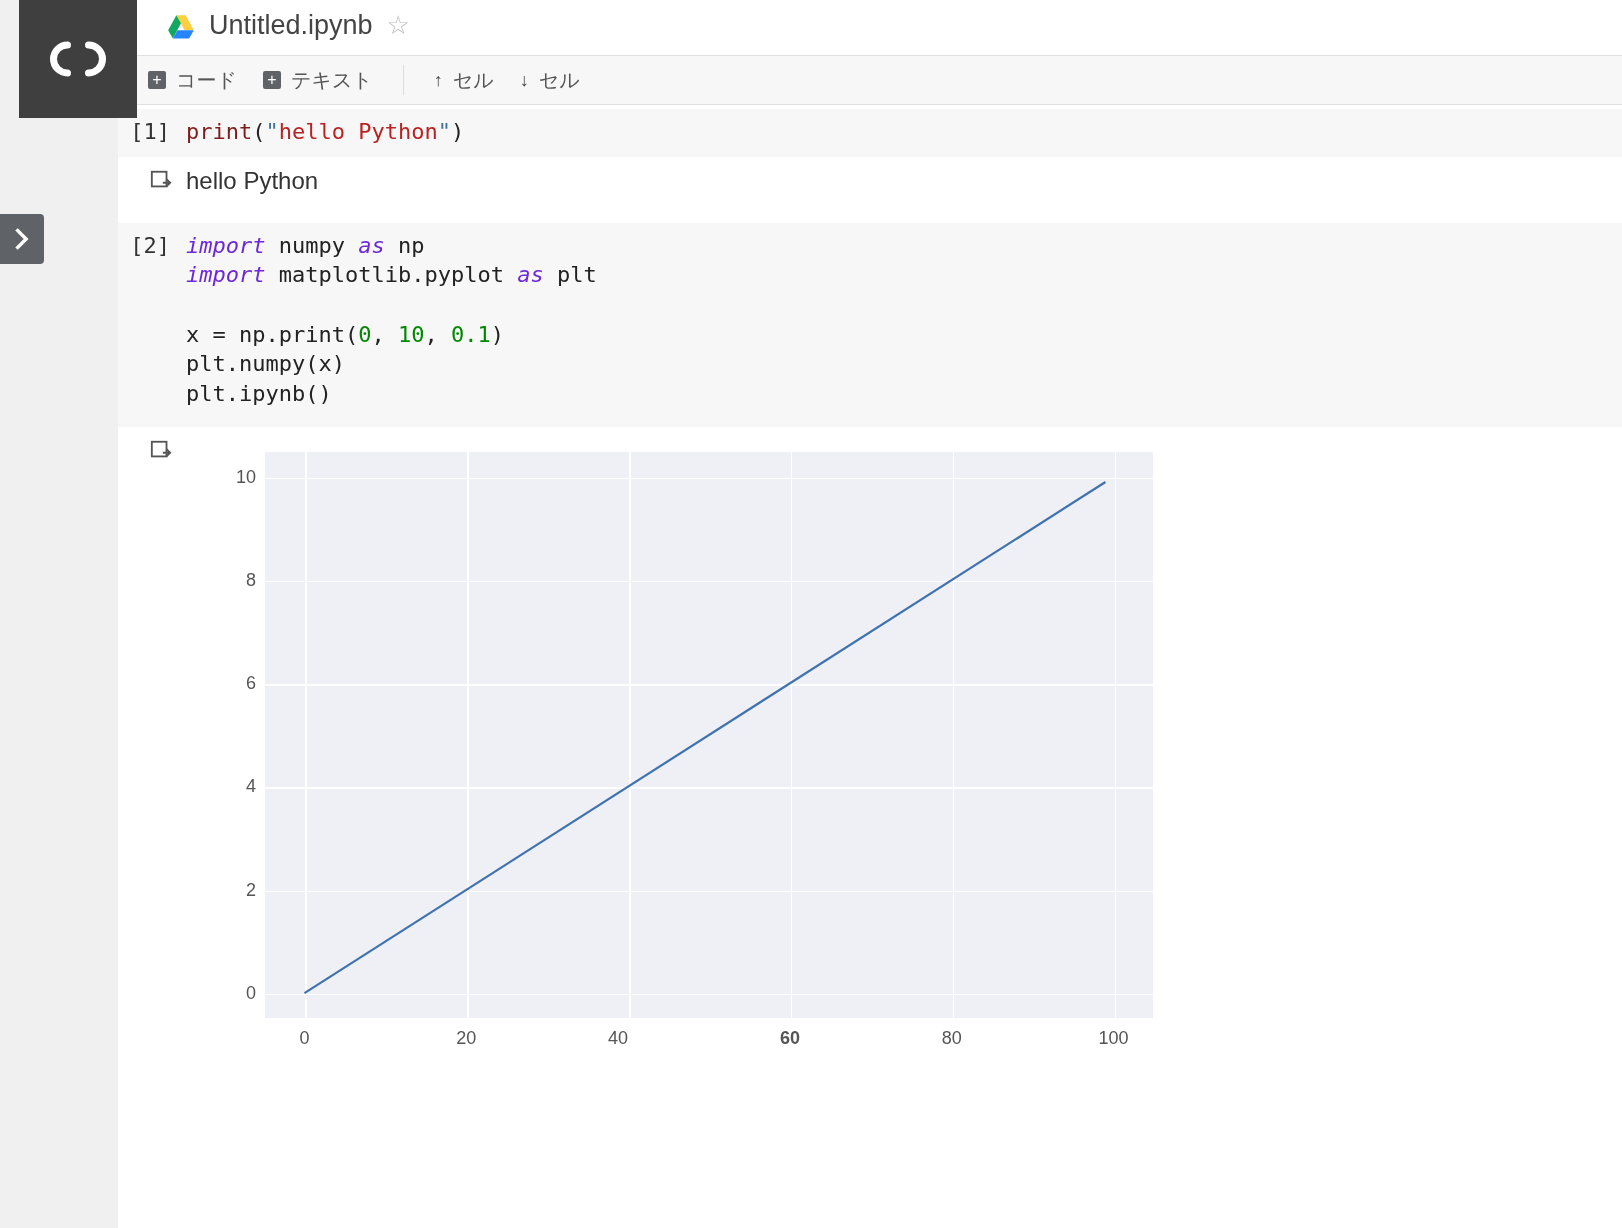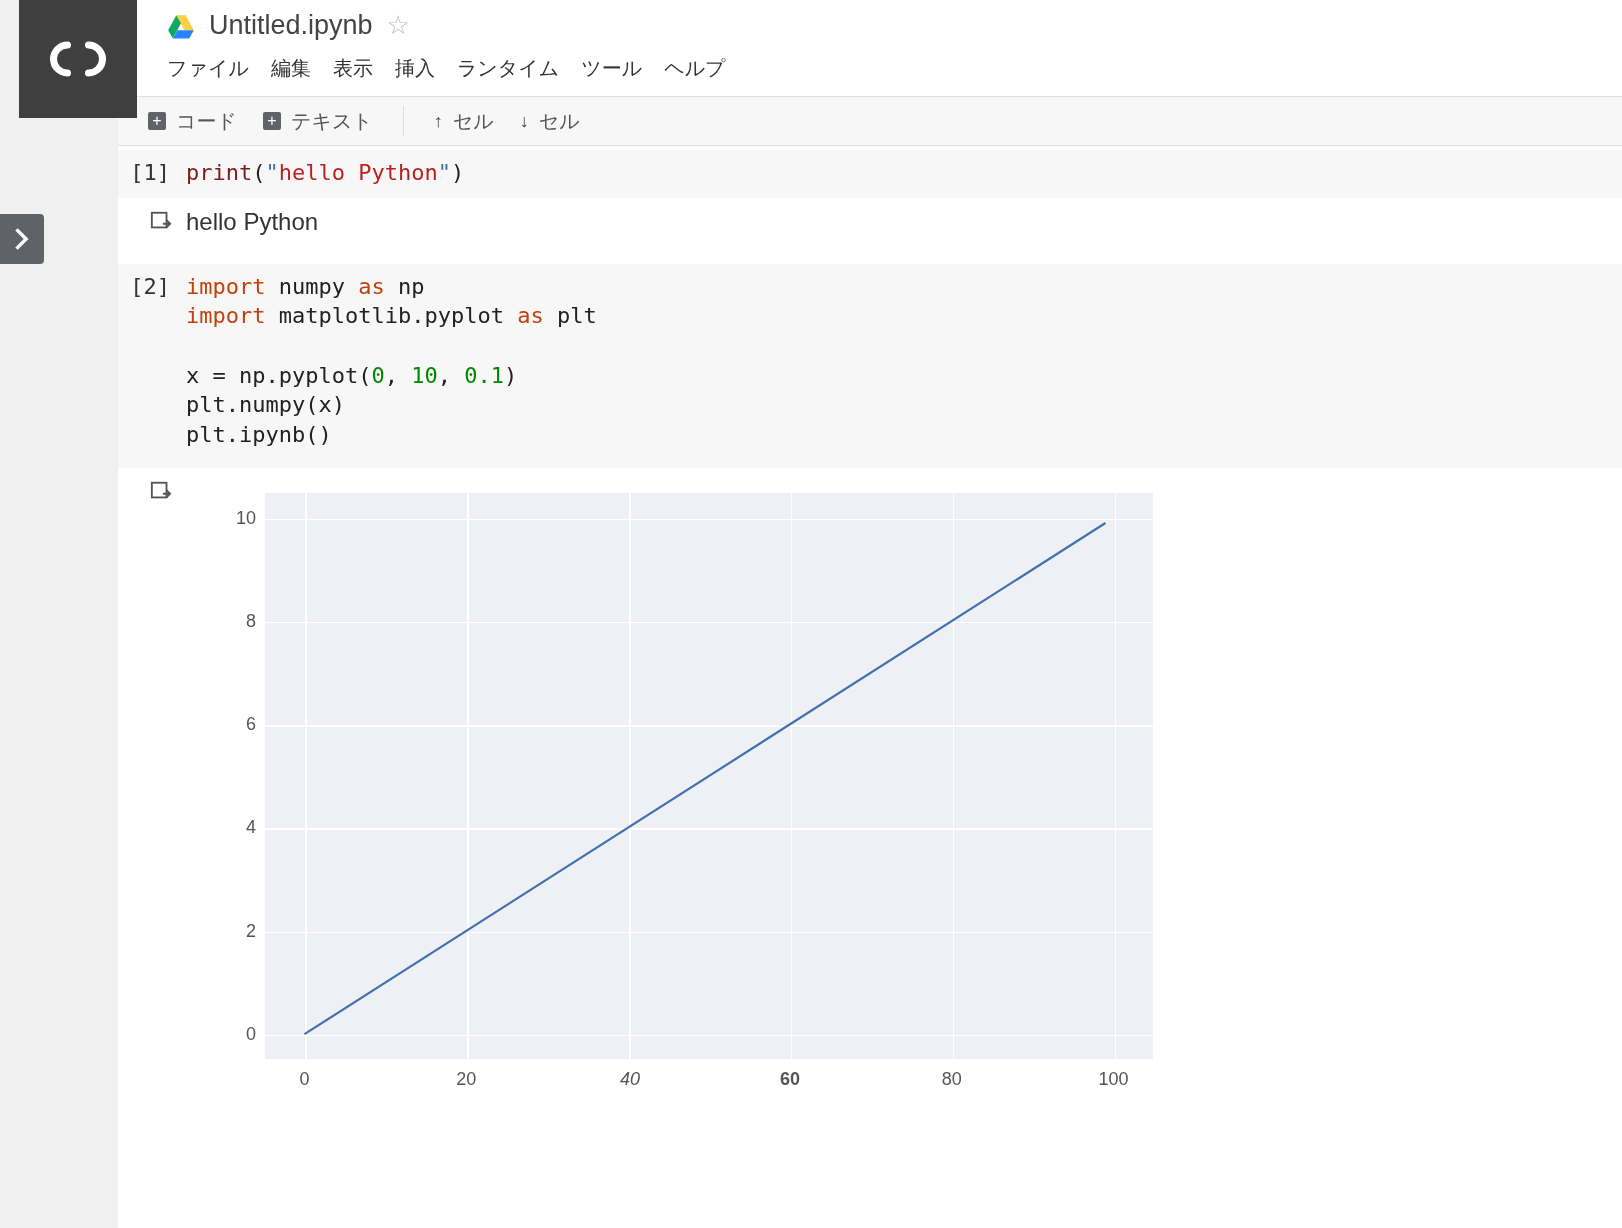--- a/index.html
+++ b/index.html
@@ -34,21 +34,21 @@
     .content { flex: 1; overflow: auto; background: #fff; }
 
     .cell { margin: 4px 0 0 0; }
     .cell-input { display: flex; background: #f7f7f7; padding: 8px 0 10px 0; }
     .cell-gutter { width: 68px; text-align: right; padding-right: 16px; font-family: monospace; font-size: 22px; color: #333; flex-shrink: 0; padding-top: 2px; }
     .cell-code { flex: 1; font-family: Menlo, Consolas, monospace; font-size: 22px; line-height: 1.35; color: #222; white-space: pre; }
 
     .tok-fn { color: #7f1d1d; }
     .tok-str { color: #ba2121; }
     .tok-strq { color: #4070a0; }
-    .tok-kw2 { color: #c2410c; font-weight: 500; }
+    .tok-kw2 { color: #6d28d9; font-weight: 500; font-style: italic; }
     .tok-num { color: #008800; }
 
     .cell-output { display: flex; padding: 10px 0 24px 0; }
     .out-gutter { width: 68px; text-align: right; padding-right: 14px; flex-shrink: 0; padding-top: 2px; }
     .out-icon svg { width: 22px; height: 22px; }
     .out-body { flex: 1; font-size: 24px; color: #333; font-family: Arial, sans-serif; }
 
     .chart-wrap { padding-left: 18px; }
     .chart { position: relative; width: 960px; height: 620px; }
     .plot-area { position: absolute; left: 60px; top: 14px; right: 10px; bottom: 38px; background: #eef0f6; border: 1px solid #fff; }
@@ -84,29 +84,20 @@
           <span class="drive-icon">
             <svg viewBox="0 0 24 22">
               <path d="M8 1 L16 1 L23 14 L15 14 Z" fill="#ffcf3f"></path>
               <path d="M8 1 L1 14 L5 21 L12 8 Z" fill="#11a861"></path>
               <path d="M15 14 L23 14 L19 21 L5 21 L9 14 Z" fill="#2684fc"></path>
             </svg>
           </span>
           <span class="nb-title">Untitled.ipynb</span>
           <span class="star-btn">☆</span>
         </div>
-        <div class="menu-row">
-          <span>ファイル</span>
-          <span>編集</span>
-          <span>表示</span>
-          <span>挿入</span>
-          <span>ランタイム</span>
-          <span>ツール</span>
-          <span>ヘルプ</span>
-        </div>
       </div>
     </div>
 
     <div style="height:14px;"></div>
 
     <div class="toolbar">
       <div class="tb-btn">
         <span class="tb-plus">+</span>
         <span>コード</span>
       </div>
@@ -144,21 +135,21 @@
           <div class="out-body">hello Python</div>
         </div>
       </div>
 
       <div class="cell">
         <div class="cell-input" style="padding-bottom:18px;">
           <div class="cell-gutter">[2]</div>
           <div class="cell-code"><span class="tok-kw2">import</span><span> numpy </span><span class="tok-kw2">as</span><span> np</span>
 <span class="tok-kw2">import</span><span> matplotlib.pyplot </span><span class="tok-kw2">as</span><span> plt</span>
 
-<span>x = np.pyplot(</span><span class="tok-num">0</span><span>, </span><span class="tok-num">10</span><span>, </span><span class="tok-num">0.1</span><span>)</span>
+<span>x = np.print(</span><span class="tok-num">0</span><span>, </span><span class="tok-num">10</span><span>, </span><span class="tok-num">0.1</span><span>)</span>
 <span>plt.numpy(x)</span>
 <span>plt.ipynb()</span></div>
         </div>
         <div class="cell-output">
           <div class="out-gutter">
             <span class="out-icon">
               <svg viewBox="0 0 24 24">
                   <rect x="2" y="3" width="16" height="16" fill="none" stroke="#555" stroke-width="2"></rect>
                   <path d="M14 15 L22 15 M18 11 L22 15 L18 19" stroke="#555" stroke-width="2" fill="none"></path>
                 </svg>
@@ -182,21 +173,21 @@
                     <div class="gridline-v" style="left: 849.545px;"></div>
                   </div>
               <div class="yt" style="top: 556.182px;">0</div>
                   <div class="yt" style="top: 452.909px;">2</div>
                   <div class="yt" style="top: 349.636px;">4</div>
                   <div class="yt" style="top: 246.364px;">6</div>
                   <div class="yt" style="top: 143.091px;">8</div>
                   <div class="yt" style="top: 39.8182px;">10</div>
                   <div class="xt" style="left: 100.455px;">0</div>
                   <div class="xt" style="left: 262.273px; margin-top: 8px;">20</div>
-                  <div class="xt" style="left: 426px; font-style: italic;">40</div>
+                  <div class="xt" style="left: 414px;">40</div>
                   <div class="xt" style="left: 585.909px; font-weight: bold;">60</div>
                   <div class="xt" style="left: 747.727px;">80</div>
                   <div class="xt" style="left: 909.545px;">100</div>
                   <svg width="890" height="568" class="line-svg">
                     <line x1="40.45454545454545" y1="542.1818181818181" x2="841.4545454545454" y2="30.9818181818182" stroke="#3f72af" stroke-width="2.2"></line>
                   </svg>
                 </div>
             </div>
           </div>
         </div>

